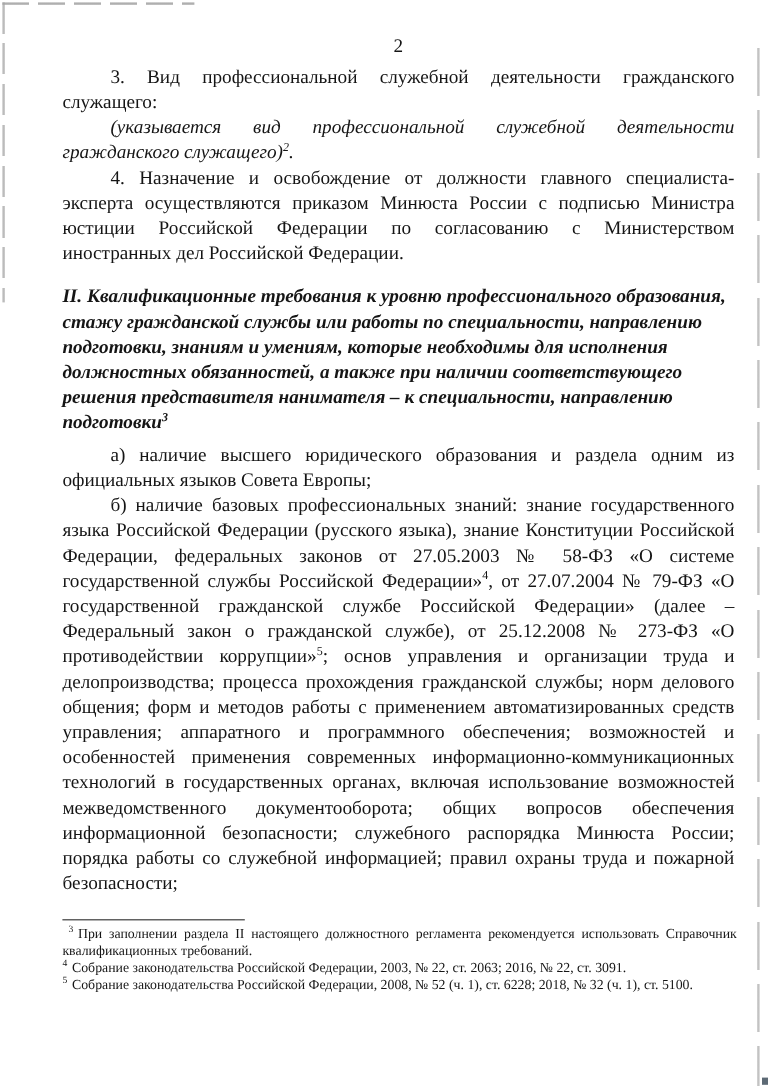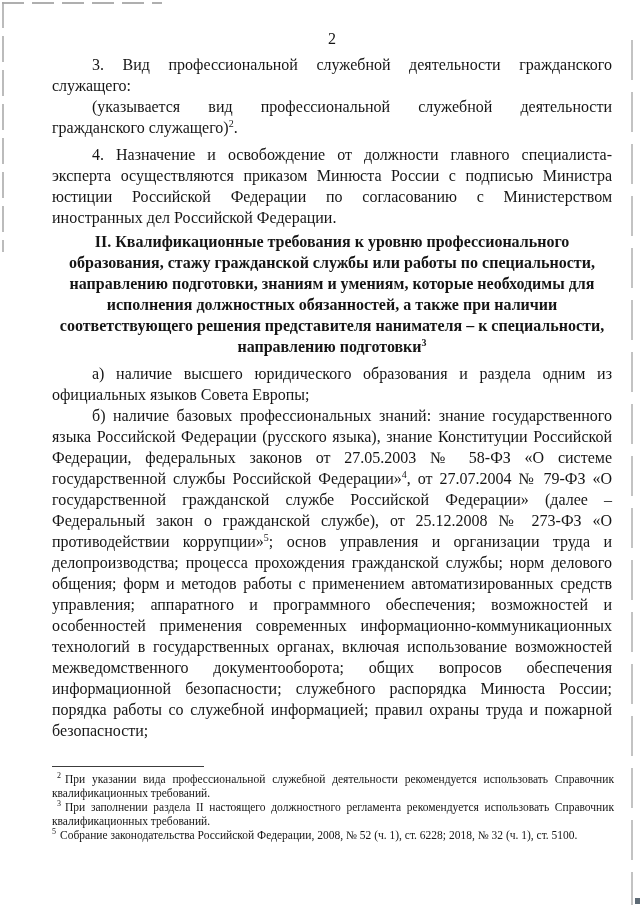--- a/index.html
+++ b/index.html
@@ -22,34 +22,35 @@
     line-height:21px;
     margin-bottom:5px;
   }
   .para {
     margin:0;
     font-size:16px;
     line-height:21px;
     text-align:justify;
     text-indent:40px;
   }
-  .para.italic { }
-  .para.gap { margin-top:6px; }
+  .para.italic { font-style:italic; }
+  .para.gap { margin-top:0; }
   sup {
     font-size:10px;
     line-height:0;
     vertical-align:super;
   }
   .heading {
-    margin:3px 0 6px 0;
+    margin:15px 0 6px 0;
     font-size:16px;
     line-height:21px;
     font-weight:bold;
-    text-align:center;
+    text-align:left;
     text-indent:0;
+    font-style:italic;
   }
   .footnotes {
     position:absolute;
     left:52px; top:766px;
     width:562px;
   }
   .fn-sep {
     width:152px;
     border-top:1.5px solid #3c3c3c;
     margin-bottom:5px;
@@ -107,19 +108,19 @@
 
   <p class="para">а) наличие высшего юридического образования и раздела одним из официальных языков Совета Европы;</p>
 
   <p class="para"><span>б) наличие базовых профессиональных знаний: знание государственного языка Российской Федерации (русского языка), знание Конституции Российской Федерации, федеральных законов от 27.05.2003 № 58-ФЗ «О системе государственной службы Российской Федерации»</span><sup>4</sup><span>, от 27.07.2004 № 79-ФЗ «О государственной гражданской службе Российской Федерации» (далее – Федеральный закон о гражданской службе), от 25.12.2008 № 273-ФЗ «О противодействии коррупции»</span><sup>5</sup><span>; основ управления и организации труда и делопроизводства; процесса прохождения гражданской службы; норм делового общения; форм и методов работы с применением автоматизированных средств управления; аппаратного и программного обеспечения; возможностей и особенностей применения современных информационно-коммуникационных технологий в государственных органах, включая использование возможностей межведомственного документооборота; общих вопросов обеспечения информационной безопасности; служебного распорядка Минюста России; порядка работы со служебной информацией; правил охраны труда и пожарной безопасности;</span></p>
 
 </div>
 
 <div class="footnotes">
   <div class="fn-sep"></div>
 
-  <p class="fn"><sup class="indent-sup">2</sup><span>При указании вида профессиональной служебной деятельности рекомендуется использовать Справочник квалификационных требований.</span></p>
 
   <p class="fn"><sup class="indent-sup">3</sup><span>При заполнении раздела II настоящего должностного регламента рекомендуется использовать Справочник квалификационных требований.</span></p>
 
+  <p class="fn"><sup>4</sup><span>Собрание законодательства Российской Федерации, 2003, № 22, ст. 2063; 2016, № 22, ст. 3091.</span></p>
 
   <p class="fn"><sup>5</sup><span>Собрание законодательства Российской Федерации, 2008, № 52 (ч. 1), ст. 6228; 2018, № 32 (ч. 1), ст. 5100.</span></p>
 </div>
 
 </body></html>

